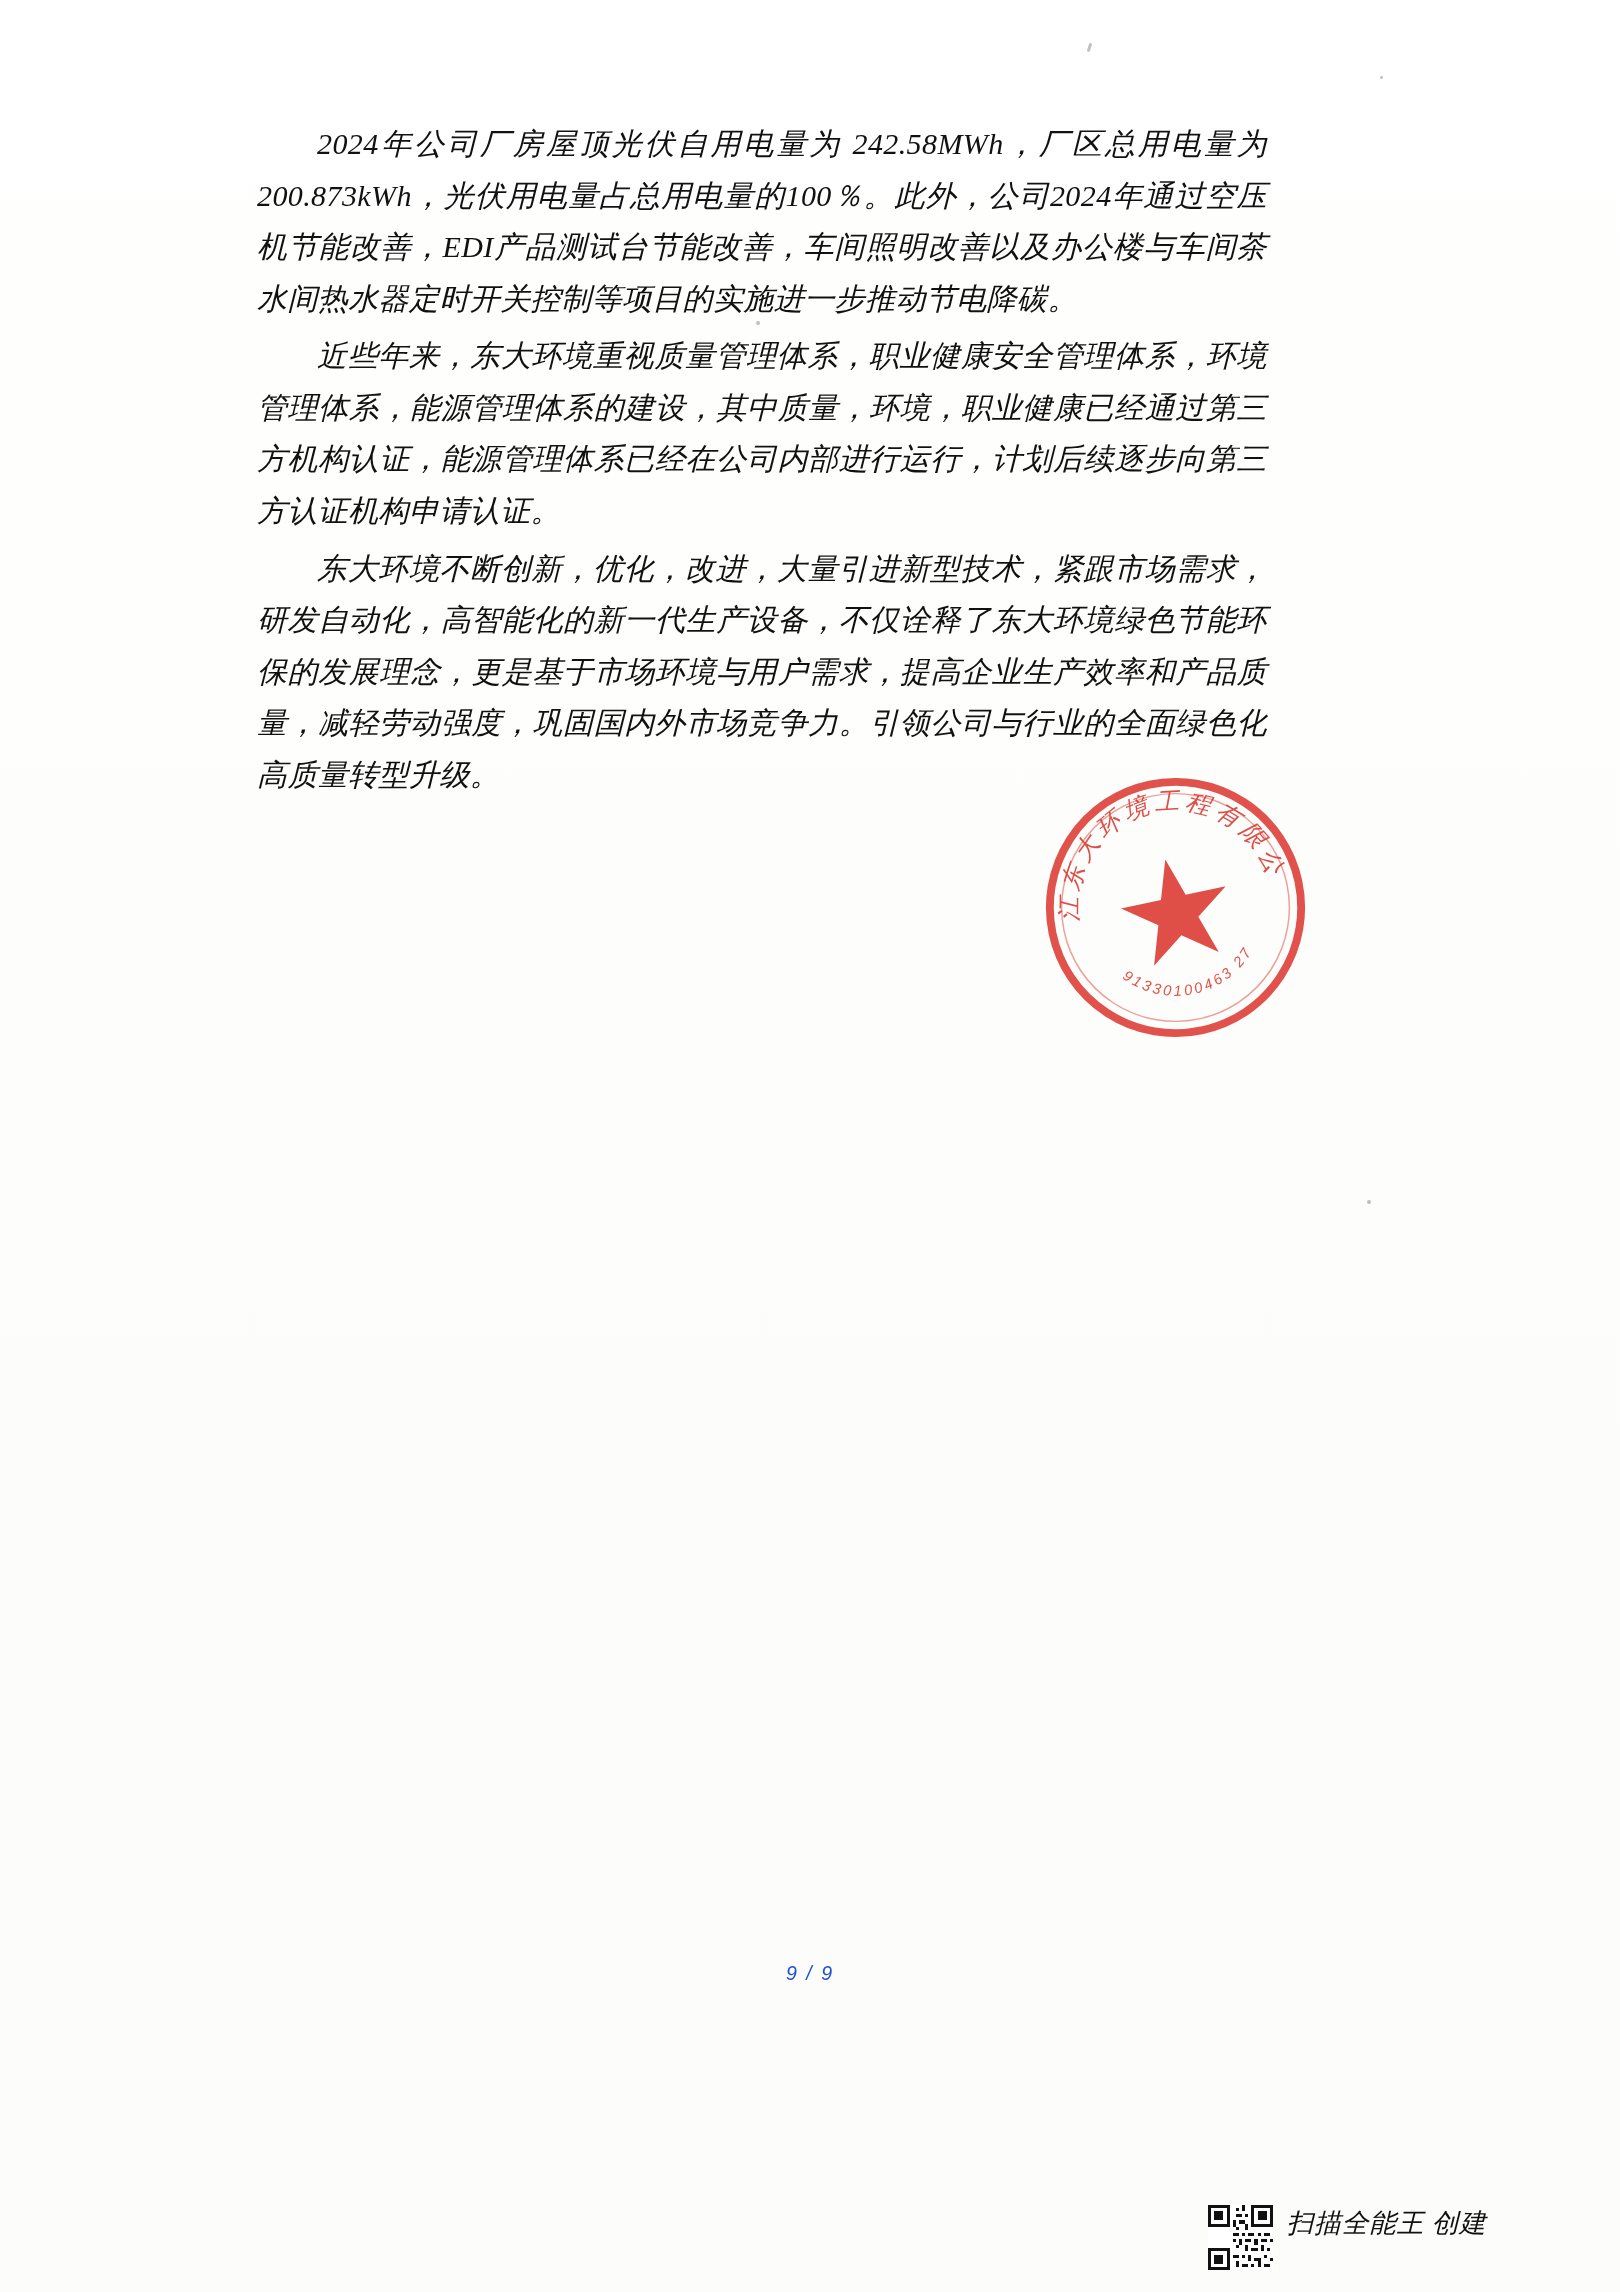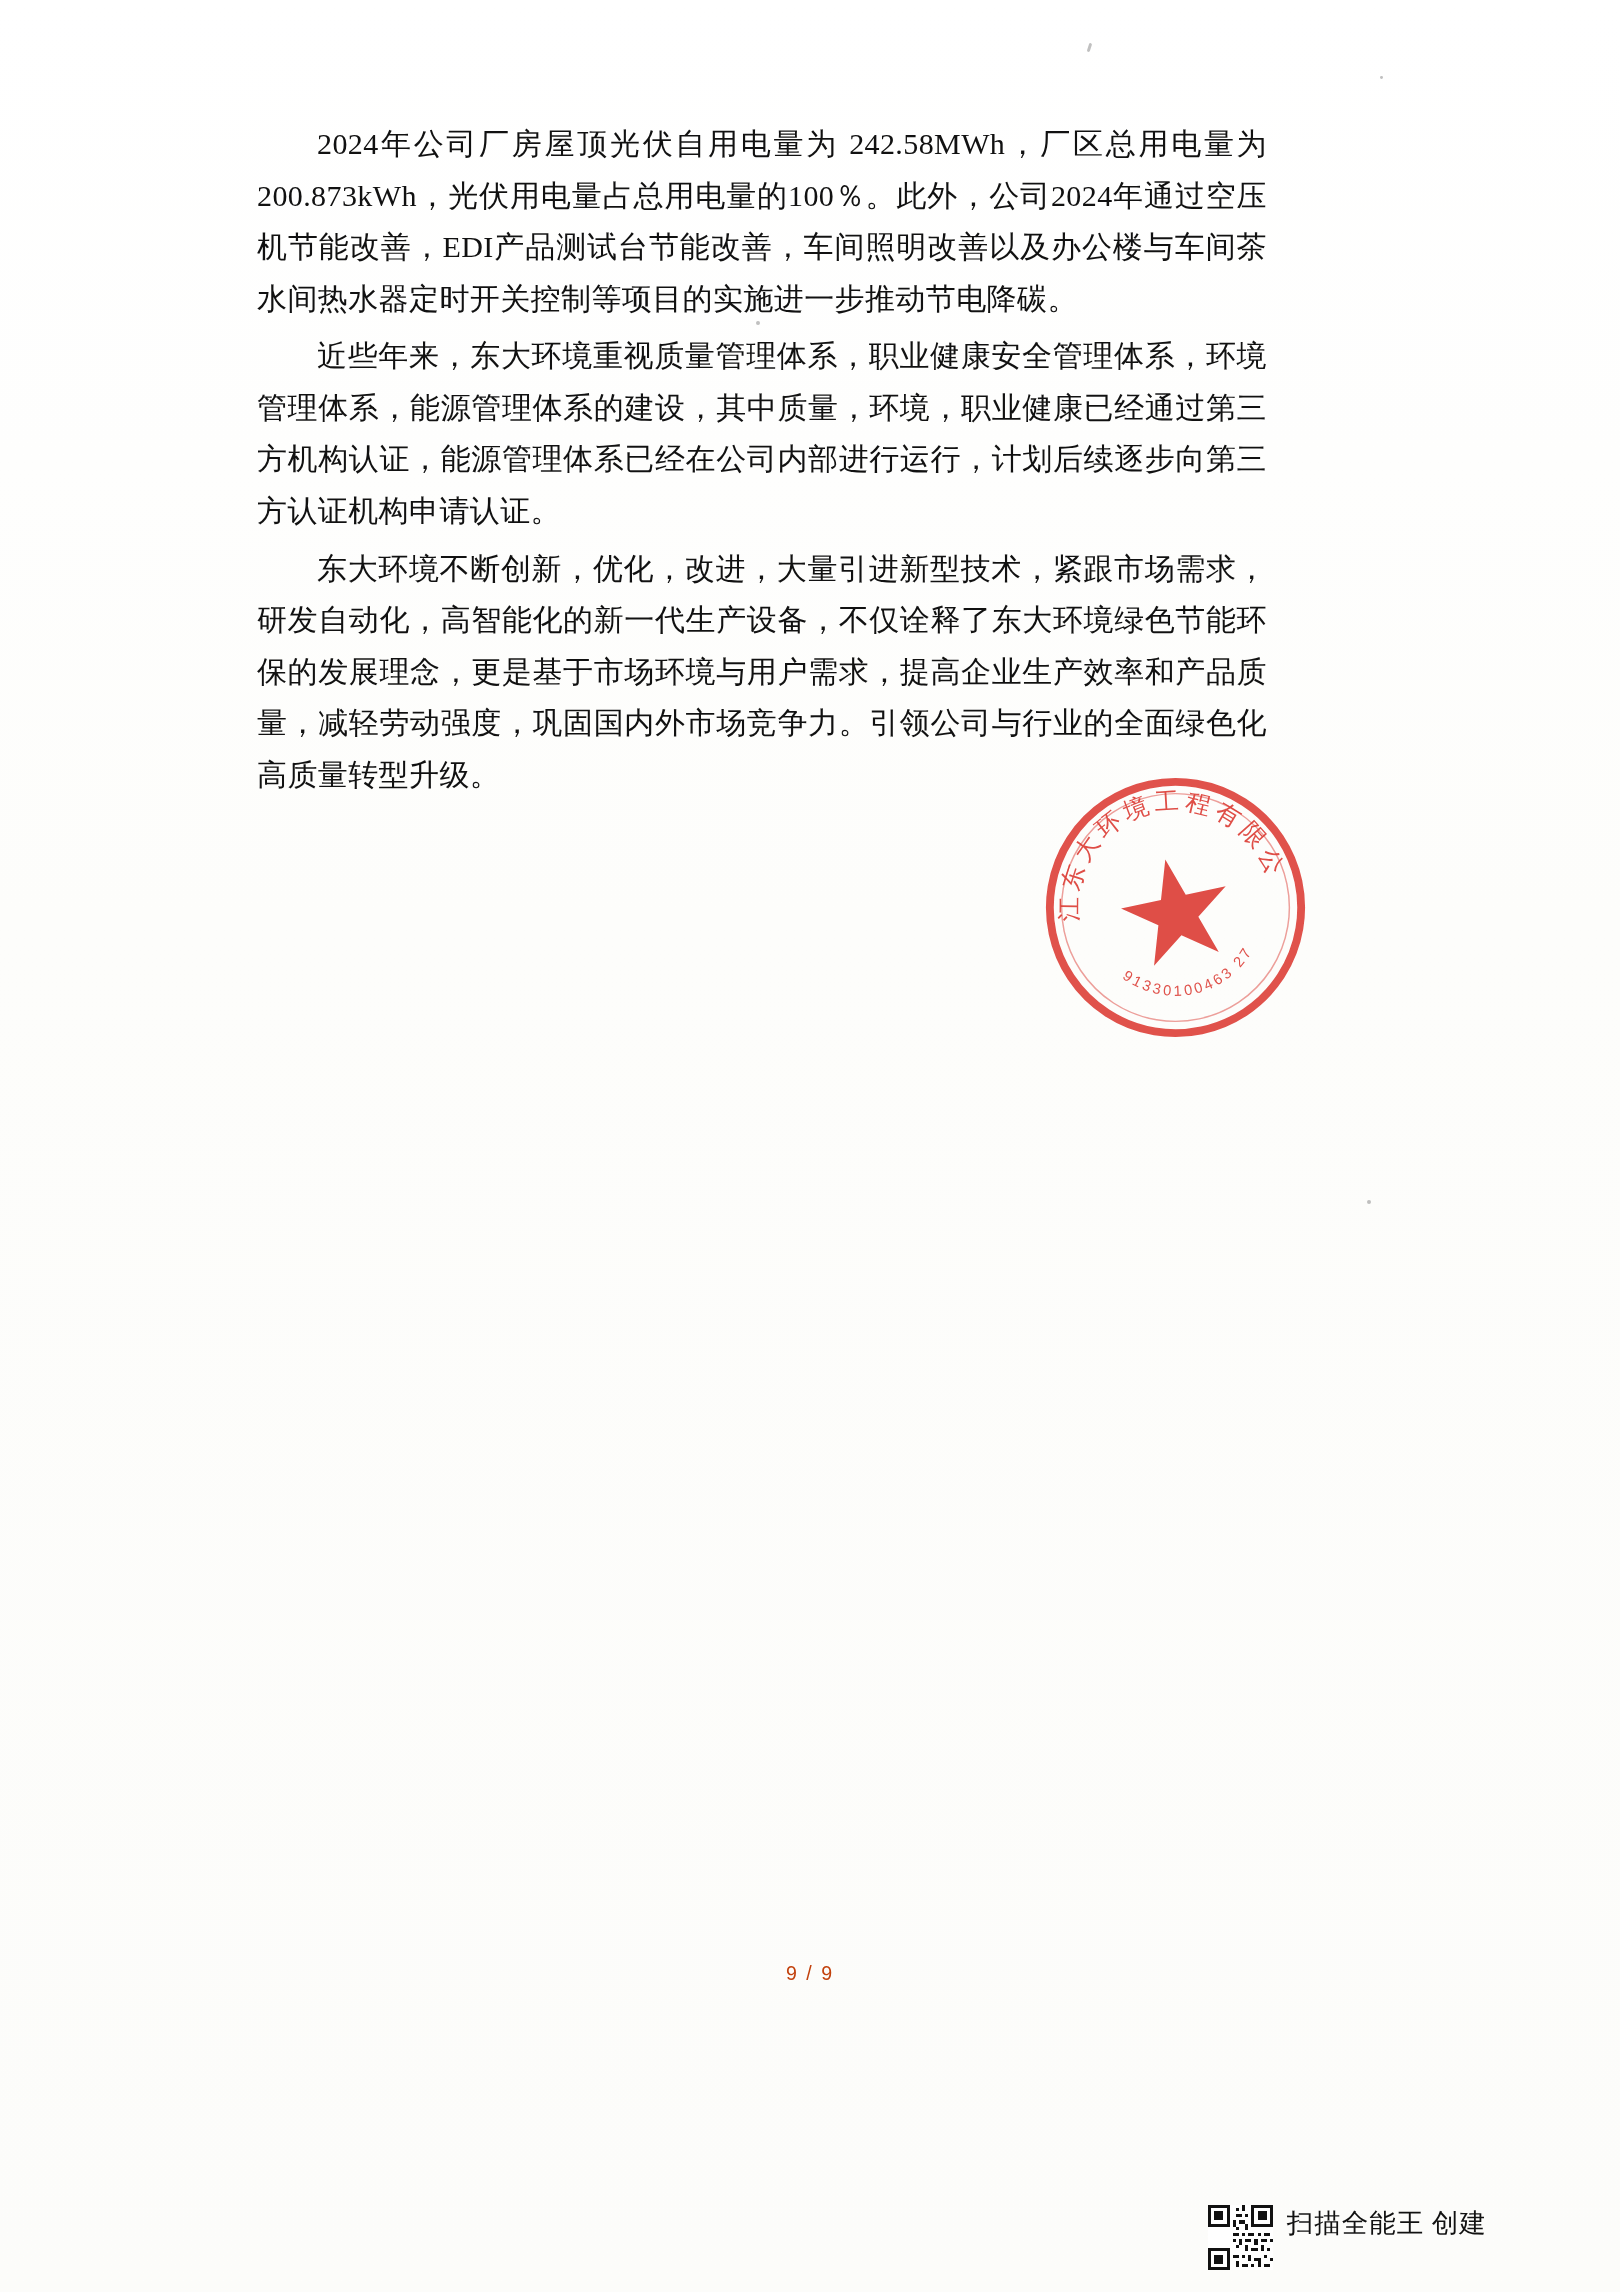--- a/index.html
+++ b/index.html
@@ -9,20 +9,21 @@
   }
   body {
     font-family: "Liberation Serif", "DejaVu Serif", serif;
   }
   .page {
     position: relative;
     width: 1620px;
     height: 2293px;
     background: #fdfdfc;
     overflow: hidden;
+    font-style: italic;
   }
   
   .paper-tint {
     position: absolute;
     inset: 0;
     background: linear-gradient(180deg, #ffffff 0%, #fdfdfb 40%, #fcfcfa 100%);
     pointer-events: none;
   }
   .content {
     position: absolute;
@@ -66,21 +67,21 @@
 
   
   .page-number {
     position: absolute;
     left: 0;
     right: 0;
     top: 1962px;
     text-align: center;
     font-size: 19.6px;
     letter-spacing: 2px;
-    color: #c2410c;
+    color: #1d4ed8;
     font-family: "Liberation Sans", sans-serif;
   }
 
   
   .footer-mark {
     position: absolute;
     left: 1208px;
     top: 2205px;
     display: flex;
     gap: 13.7px;

